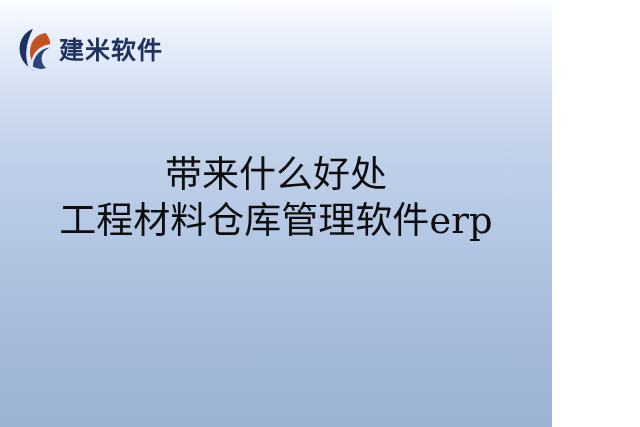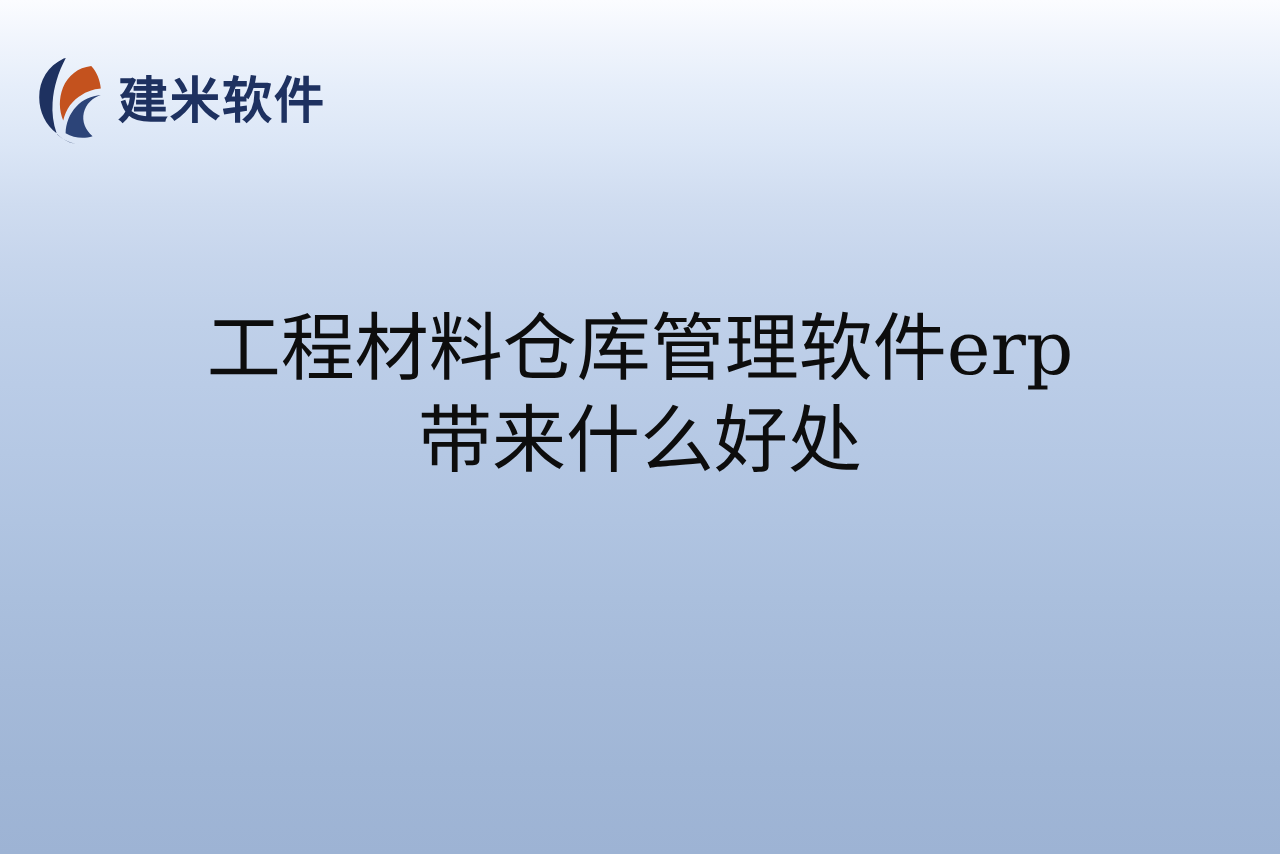--- a/index.html
+++ b/index.html
@@ -10,21 +10,21 @@
   body {
     width: 640px;
     height: 427px;
     overflow: hidden;
     font-family: "Liberation Sans", sans-serif;
     background: #ffffff;
   }
 
   .banner {
     position: relative;
-    width: 640px;
+    width: 552px;
     height: 427px;
     box-sizing: border-box;
     background: linear-gradient(
       to bottom,
       #fbfcff 0%,
       #f2f6fd 4%,
       #e6eefa 10%,
       #dbe6f6 17%,
       #cfdcf0 24%,
       #c6d5ec 31%,
@@ -107,17 +107,17 @@
       <path d="M32.4 19.5 C27.7 19.9 23.4 21.8 20.2 25.2 C16.7 28.9 14.9 33.6 14.8 38.6
                C18.9 41.0 23.8 41.6 28.3 40.1 C24.6 37.0 22.9 32.6 23.9 28.4
                C24.9 24.1 28.2 20.9 32.4 19.5 Z" fill="#2c4478"></path>
 
       <path d="M10.5 39.0 C13.0 41.5 16.1 43.2 19.5 43.9 C16.2 43.2 13.1 41.6 10.6 39.3 Z" fill="#1e3160"></path>
     </svg>
     <span class="logo-wordmark">建米软件</span>
   </div>
 
   <div class="title-block">
+    <div class="title-line title-line-2">带来什么好处</div>
     <div class="title-line title-line-1">工程材料仓库管理软件erp</div>
-    <div class="title-line title-line-2">带来什么好处</div>
   </div>
 
 </div>
 
 </body></html>

